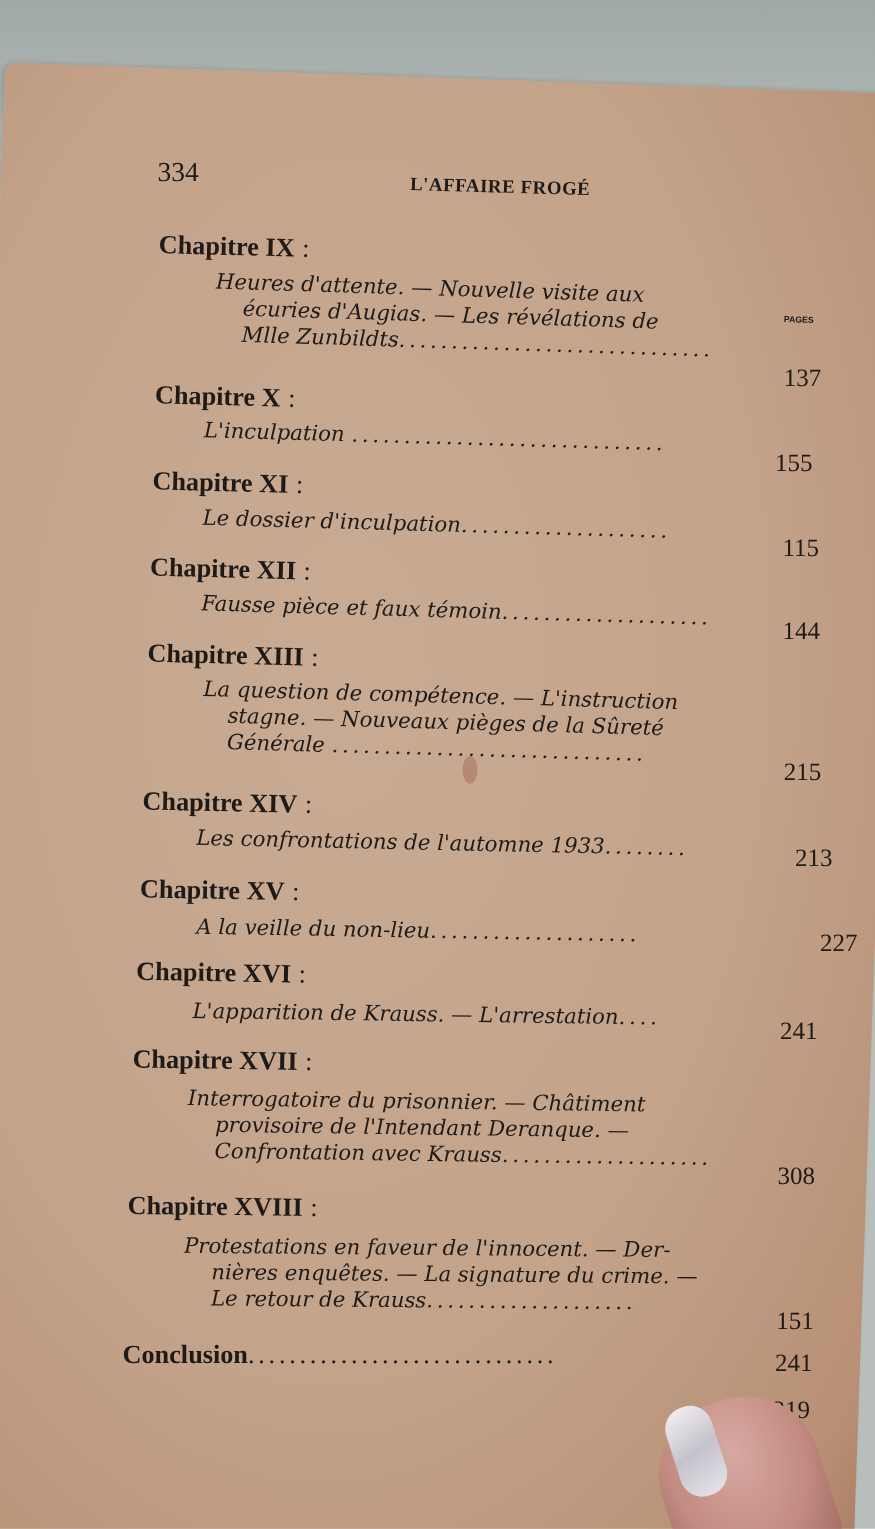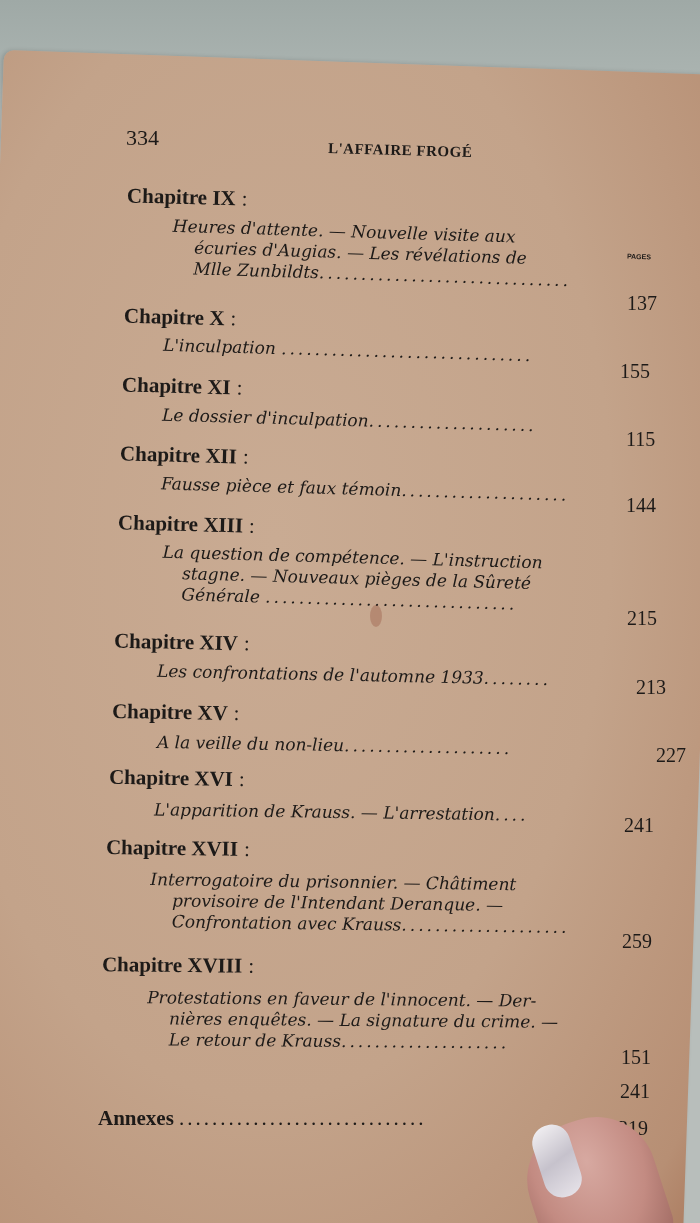--- a/index.html
+++ b/index.html
@@ -113,30 +113,30 @@
   <div class="chap" style="left:109px;top:766px;transform:rotate(1deg)"><span>Chapitre XVI</span><span class="colon">:</span></div>
   <div class="desc" style="left:154px;top:802px;transform:rotate(0.8deg)"><span>L'apparition de Krauss. — L'arrestation</span><span class="dots">....</span></div>
   <div class="pnum" style="left:624px;top:814px">241</div>
 
   <div class="chap" style="left:106px;top:836px;transform:rotate(0.8deg)"><span>Chapitre XVII</span><span class="colon">:</span></div>
   <div class="desc" style="left:150px;top:872px;transform:rotate(0.8deg)">
     <div>Interrogatoire du prisonnier. — Châtiment</div>
     <div style="padding-left:22px">provisoire de l'Intendant Deranque. —</div>
     <div style="padding-left:22px"><span>Confrontation avec Krauss</span><span class="dots">....................</span></div>
   </div>
-  <div class="pnum" style="left:622px;top:930px">259</div>
+  <div class="pnum" style="left:622px;top:930px">308</div>
 
   <div class="chap" style="left:102px;top:953px;transform:rotate(0.6deg)"><span>Chapitre XVIII</span><span class="colon">:</span></div>
   <div class="desc" style="left:147px;top:989px;transform:rotate(0.5deg)">
     <div>Protestations en faveur de l'innocent. — Der-</div>
     <div style="padding-left:22px">nières enquêtes. — La signature du crime. —</div>
     <div style="padding-left:22px"><span>Le retour de Krauss</span><span class="dots">....................</span></div>
   </div>
   <div class="pnum" style="left:621px;top:1046px">151</div>
 
+  <div class="chap" style="left:98px;top:1071px"><span>Conclusion</span><span class="dots" style="font-weight:normal">..............................</span></div>
   <div class="pnum" style="left:620px;top:1080px">241</div>
 
-  <div class="chap" style="left:98px;top:1106px"><span>Annexes</span> <span class="dots" style="font-weight:normal">..............................</span></div>
   <div class="pnum" style="left:618px;top:1117px">319</div>
 
   <div class="nail"></div>
   <div class="nail-polish"></div>
 </div>
 
 </body></html>

